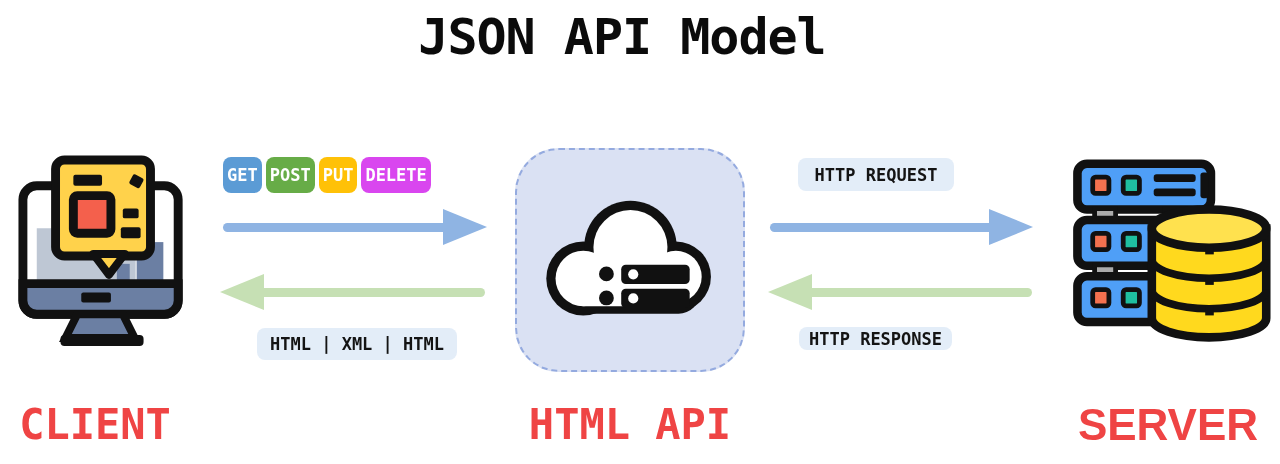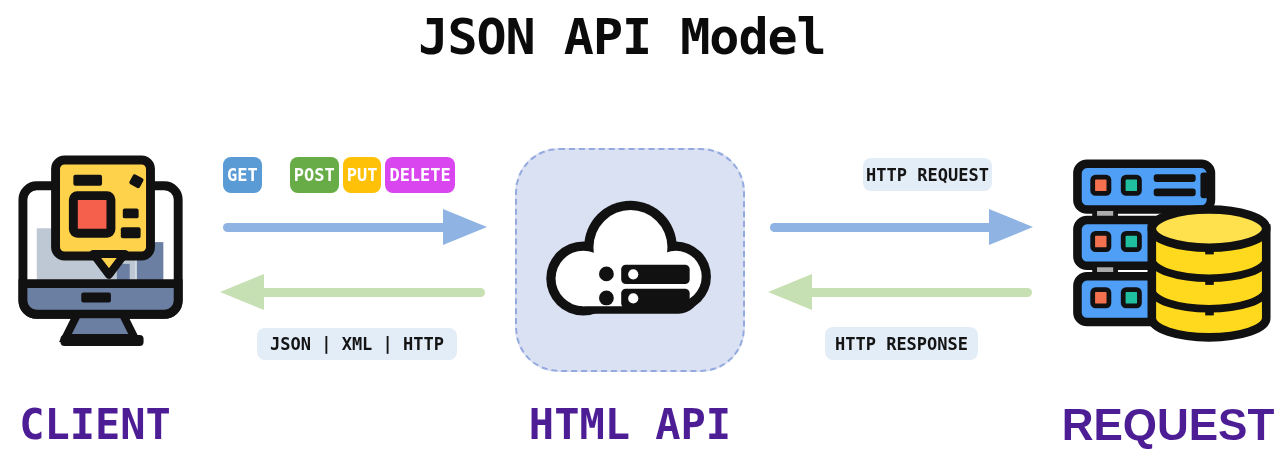--- a/index.html
+++ b/index.html
@@ -1,35 +1,35 @@
 <!DOCTYPE html>
 <html><head>
 <meta charset="utf-8">
 <style>
   html,body{margin:0;padding:0;background:#fff;}
   .canvas{position:relative;width:1280px;height:464px;background:#fff;overflow:hidden;
           font-family:"DejaVu Sans Mono",monospace;}
   .title{position:absolute;top:8px;left:0;width:1244px;text-align:center;
          font:700 50px "DejaVu Sans Mono",monospace;color:#0b0b0b;letter-spacing:-1px;}
-  .node-label{position:absolute;top:400px;text-align:center;color:#4c1d95;
+  .node-label{position:absolute;top:400px;text-align:center;color:#ef4444;
               font:700 42px "DejaVu Sans Mono",monospace;}
   .node-label.client{left:10px;width:170px;}
   .node-label.api{left:515px;width:230px;}
   .node-label.server{left:1058px;width:220px;font:700 44px "Liberation Sans",sans-serif;letter-spacing:0;}
   .api-box{position:absolute;left:515px;top:148px;width:230px;height:224px;
            border-radius:44px;border:2px dashed #94AADF;box-sizing:border-box;
            display:flex;align-items:center;justify-content:center;}
   .methods{position:absolute;left:223px;top:157px;display:flex;gap:4px;}
   .badge{height:36px;display:flex;align-items:center;justify-content:center;
          border-radius:8px;color:#fff;font:700 17px "DejaVu Sans Mono",monospace;padding:0 4px;}
   .pill{position:absolute;display:flex;align-items:center;justify-content:center;
         border-radius:8px;color:#141414;font:600 17px "DejaVu Sans Mono",monospace;}
   .pill.formats{left:257px;top:328px;width:200px;height:32px;}
-  .pill.request{left:863px;top:158px;width:129px;height:33px;}
-  .pill.response{left:825px;top:327px;width:153px;height:33px;}
+  .pill.request{left:798px;top:158px;width:156px;height:33px;}
+  .pill.response{left:799px;top:327px;width:153px;height:23px;}
   .arrow{position:absolute;height:36px;}
   .arrow .shaft{position:absolute;top:14px;height:9px;background:var(--c);border-radius:5px;}
   .arrow.right .shaft{left:0;right:38px;}
   .arrow.left  .shaft{right:0;left:38px;}
   .arrow .head{position:absolute;top:0;width:0;height:0;
                border-top:18px solid transparent;border-bottom:18px solid transparent;}
   .arrow.right .head{right:0;border-left:44px solid var(--c);}
   .arrow.left  .head{left:0;border-right:44px solid var(--c);}
   .arrow.l1{left:223px;top:209px;width:264px;}
   .arrow.l2{left:220px;top:274px;width:265px;}
@@ -61,34 +61,34 @@
       <rect x="116" y="23" width="12" height="11" rx="2" fill="#111" transform="rotate(28 122 28)"></rect>
       <rect x="58" y="43" width="38" height="38" rx="4" fill="#F4604C" stroke="#111" stroke-width="9"></rect>
       <rect x="108" y="56" width="16" height="10" rx="2" fill="#111"></rect>
       <rect x="106" y="75" width="20" height="11" rx="2" fill="#111"></rect>
     </g>
   </svg>
   <div class="node-label client">CLIENT</div>
 
   <div class="methods">
     <div class="badge" style="background: rgb(91, 155, 213);">GET</div>
-    <div class="badge" style="background: rgb(103, 172, 71); margin-left: 24px;">POST</div>
+    <div class="badge" style="background: rgb(103, 172, 71);">POST</div>
     <div class="badge" style="background: rgb(255, 193, 7);">PUT</div>
     <div class="badge" style="background: #d946ef;">DELETE</div>
   </div>
 
   <div class="arrow right l1" style="--c: #8FB4E3;">
     <div class="shaft"></div>
     <div class="head"></div>
   </div>
   <div class="arrow left l2" style="--c: #C6E0B4;">
     <div class="shaft"></div>
     <div class="head"></div>
   </div>
-  <div class="pill formats" style="background: rgb(227, 237, 248);">JSON | XML | HTTP</div>
+  <div class="pill formats" style="background: rgb(227, 237, 248);">HTML | XML | HTML</div>
 
   <div class="api-box" style="background: rgb(218, 225, 243);">
     <svg width="190" height="148" viewBox="0 0 205 160">
       <g fill="#111">
         <circle cx="52" cy="100" r="40"></circle>
         <circle cx="103" cy="66" r="50"></circle>
         <circle cx="152" cy="98" r="38"></circle>
         <rect x="28" y="92" width="150" height="46" rx="23"></rect>
       </g>
       <g fill="#fff">
@@ -142,15 +142,15 @@
     <g>
       <path d="M90 78 L90 172 A60 20 0 0 0 210 172 L210 78 Z" fill="#FFD91E" stroke="#111" stroke-width="9"></path>
       <ellipse cx="150" cy="78" rx="60" ry="20" fill="#FFE14E" stroke="#111" stroke-width="9"></ellipse>
       <path d="M90 110 A60 20 0 0 0 210 110" fill="none" stroke="#111" stroke-width="8"></path>
       <path d="M90 142 A60 20 0 0 0 210 142" fill="none" stroke="#111" stroke-width="8"></path>
       <rect x="146" y="96" width="9" height="9" fill="#111"></rect>
       <rect x="146" y="128" width="9" height="9" fill="#111"></rect>
       <rect x="146" y="160" width="9" height="9" fill="#111"></rect>
     </g>
   </svg>
-  <div class="node-label server">REQUEST</div>
+  <div class="node-label server">SERVER</div>
 
 </div>
 
 </body></html>

